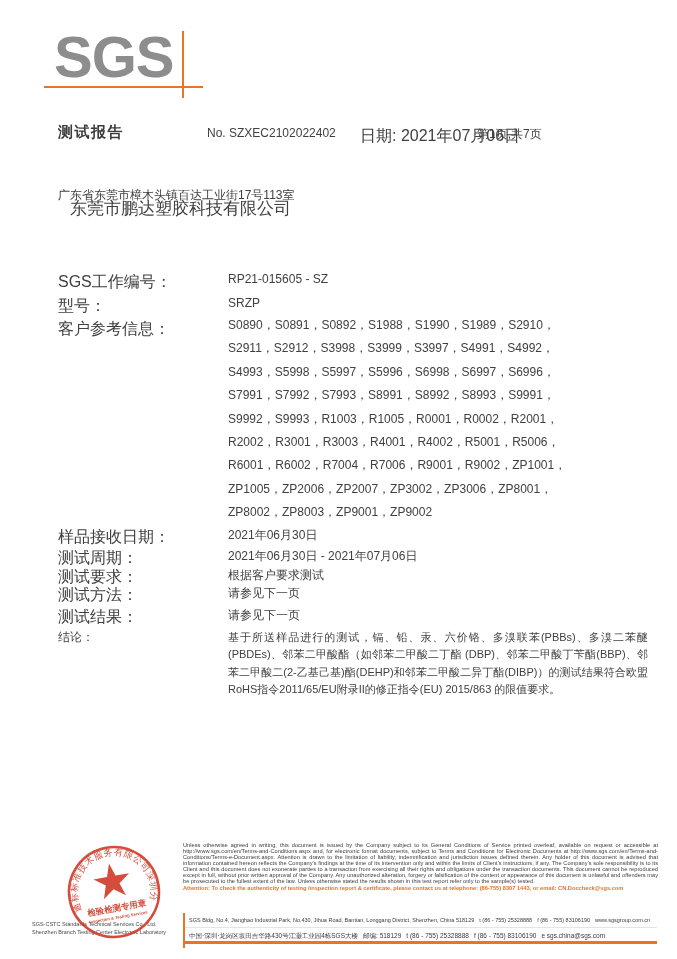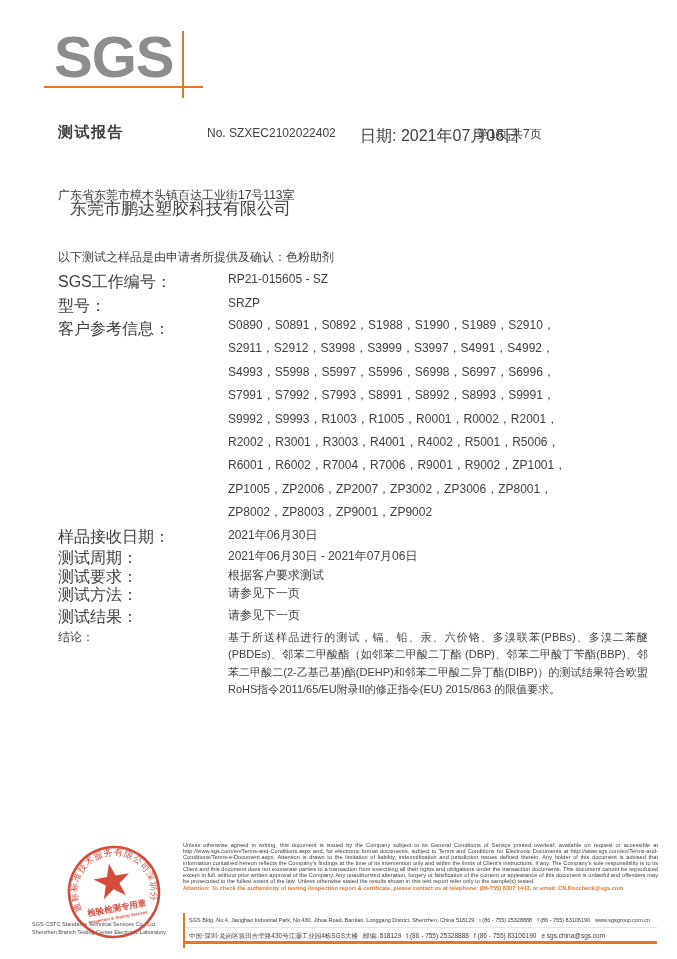--- a/index.html
+++ b/index.html
@@ -61,21 +61,20 @@
   <div class="logo-vline"></div>
 
   <div class="report-title">测试报告</div>
   <div class="report-no">No. SZXEC2102022402</div>
   <div class="report-date">日期: 2021年07月06日</div>
   <div class="report-pages">第1页,共7页</div>
 
   <div class="company-name">东莞市鹏达塑胶科技有限公司</div>
   <div class="company-address">广东省东莞市樟木头镇百达工业街17号113室</div>
 
-  <div class="sample-statement">以下测试之样品是由申请者所提供及确认：色粉助剂</div>
 
   <div class="frow" style="top:272px">
     <span class="lbl">SGS工作编号：</span>
     <span class="val">RP21-015605 - SZ</span>
   </div>
   <div class="frow" style="top:296px">
     <span class="lbl">型号：</span>
     <span class="val">SRZP</span>
   </div>
   <div class="frow" style="top:319px">

